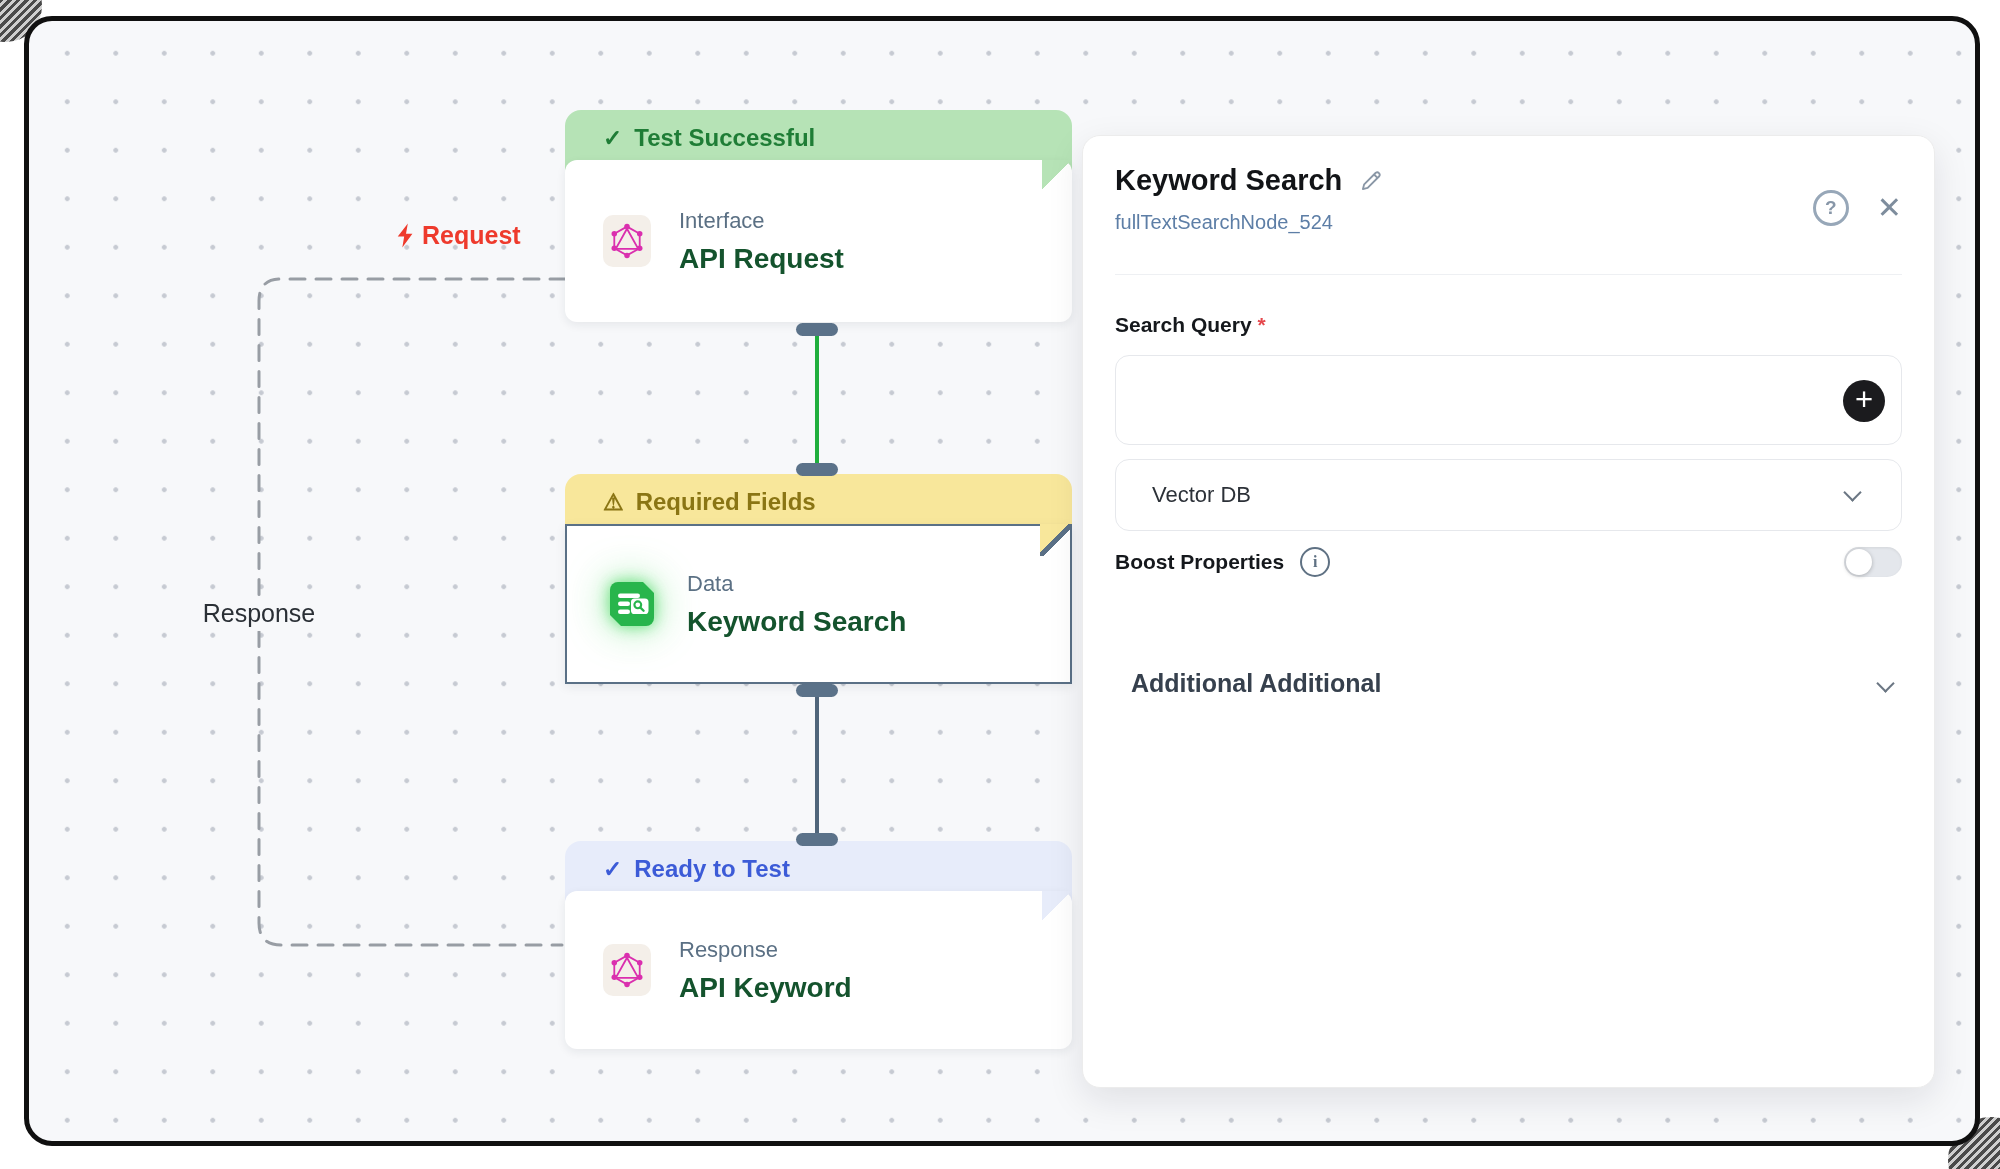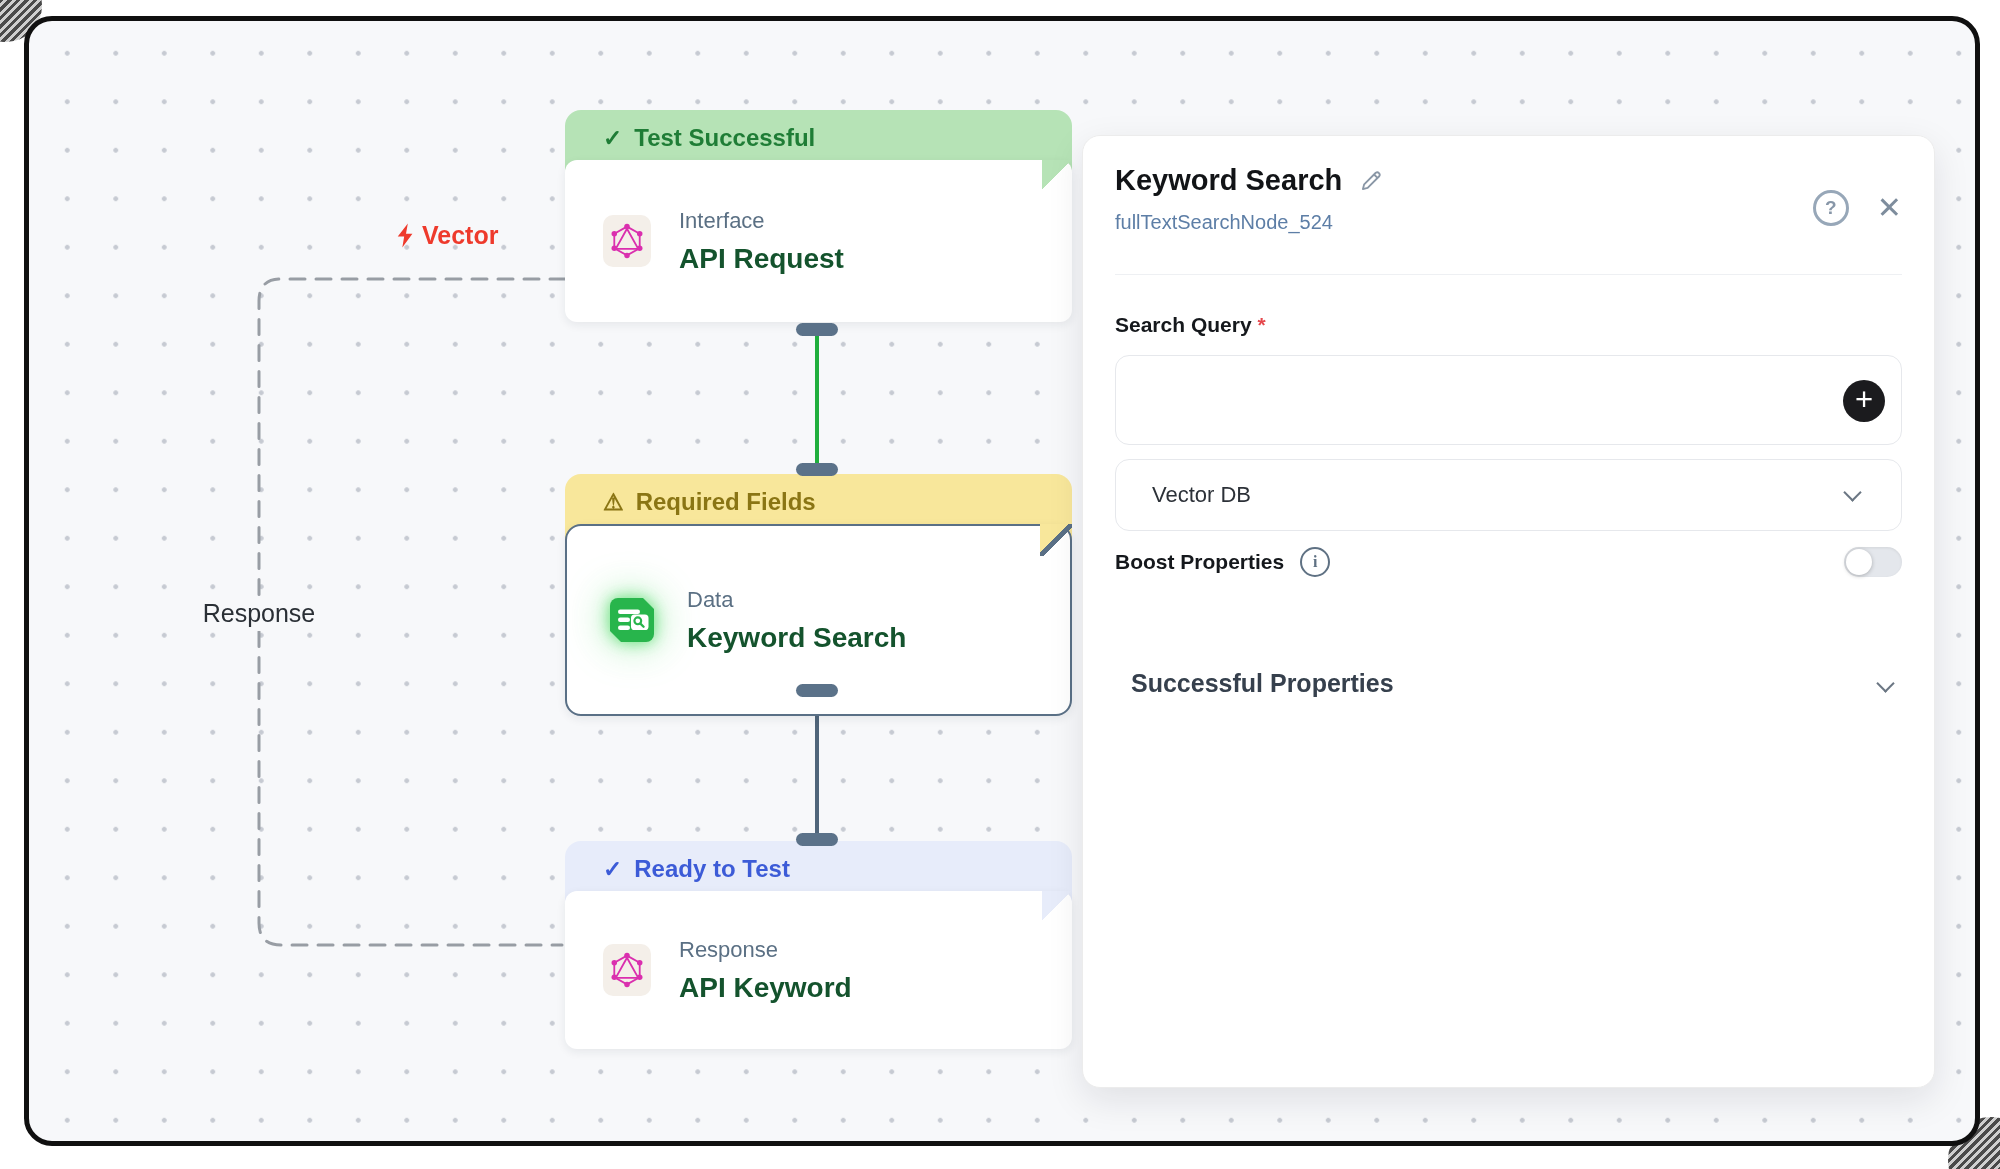--- a/index.html
+++ b/index.html
@@ -43,21 +43,21 @@
   .banner .b-inner { display:flex; align-items:center; gap:12px; font-size:24px; font-weight:600; }
   .banner .b-icon { font-size:23px; line-height:1; }
   .banner-green { background:#b6e3b6; color:#1f7d36; }
   .banner-yellow { background:#f8e79b; color:#8a7514; }
   .banner-blue { background:#e7ecfa; color:#3c5bd7; }
 
   .card { position:absolute; left:0; right:0; top:50px; background:#ffffff; border-radius:12px;
     box-shadow:0 3px 10px rgba(25,35,55,.08); display:flex; align-items:center;
     padding-left:38px; gap:28px; }
   .card-1 { height:162px; }
-  .card-2 { height:192px; border:2px solid #5a7086; border-radius:16px; }
+  .card-2 { height:160px; border:2px solid #5a7086; border-radius:0; }
   .card-3 { height:158px; }
   .notch { position:absolute; top:0; right:0; width:30px; height:30px; z-index:2; }
   .notch-green { background:linear-gradient(135deg,#b6e3b6 0 50%, rgba(0,0,0,0) 50%); }
   .notch-blue  { background:linear-gradient(135deg,#e7ecfa 0 50%, rgba(0,0,0,0) 50%); }
   .notch-sel { top:-2px; right:-2px; width:32px; height:32px;
     background:linear-gradient(135deg,#f8e79b 0 45%, #5a7086 45% 55%, rgba(0,0,0,0) 55%); }
 
   .icon-tile { width:48px; height:52px; border-radius:10px; background:#f4efe9;
     display:flex; align-items:center; justify-content:center; flex:0 0 auto; }
   .glow-icon { flex:0 0 auto; display:flex;
@@ -127,21 +127,21 @@
       <div class="line line-slate"></div>
       <div class="handle" style="top:302px;"></div>
       <div class="handle" style="top:442px;"></div>
       <div class="handle" style="top:663px;"></div>
       <div class="handle" style="top:812px;"></div>
 
       <div class="trigger">
         <svg width="22" height="27" viewBox="0 0 24 28">
           <path d="M14 1 L3 15 h7 l-2 12 11-15 h-7 z" fill="#ee3a2c"></path>
         </svg>
-        <span>Vector</span>
+        <span>Request</span>
       </div>
 
       <div class="loop-label">Response</div>
 
       <div class="node" style="top:89px; height:231px;">
         <div class="banner banner-green">
           <div class="b-inner">
             <span class="b-icon">✓</span>
             <span>Test Successful</span>
           </div>
@@ -267,20 +267,20 @@
           <div class="boost-left">
             <span class="f-label">Boost Properties</span>
             <span class="info-circ">i</span>
           </div>
           <div class="toggle">
             <div class="knob"></div>
           </div>
         </div>
 
         <div class="addprops-row">
-          <span class="addprops-title">Successful Properties</span>
+          <span class="addprops-title">Additional Additional</span>
           <span class="chev"></span>
         </div>
       </div>
 
     </div>
   </div>
 </div>
 
 </body></html>

